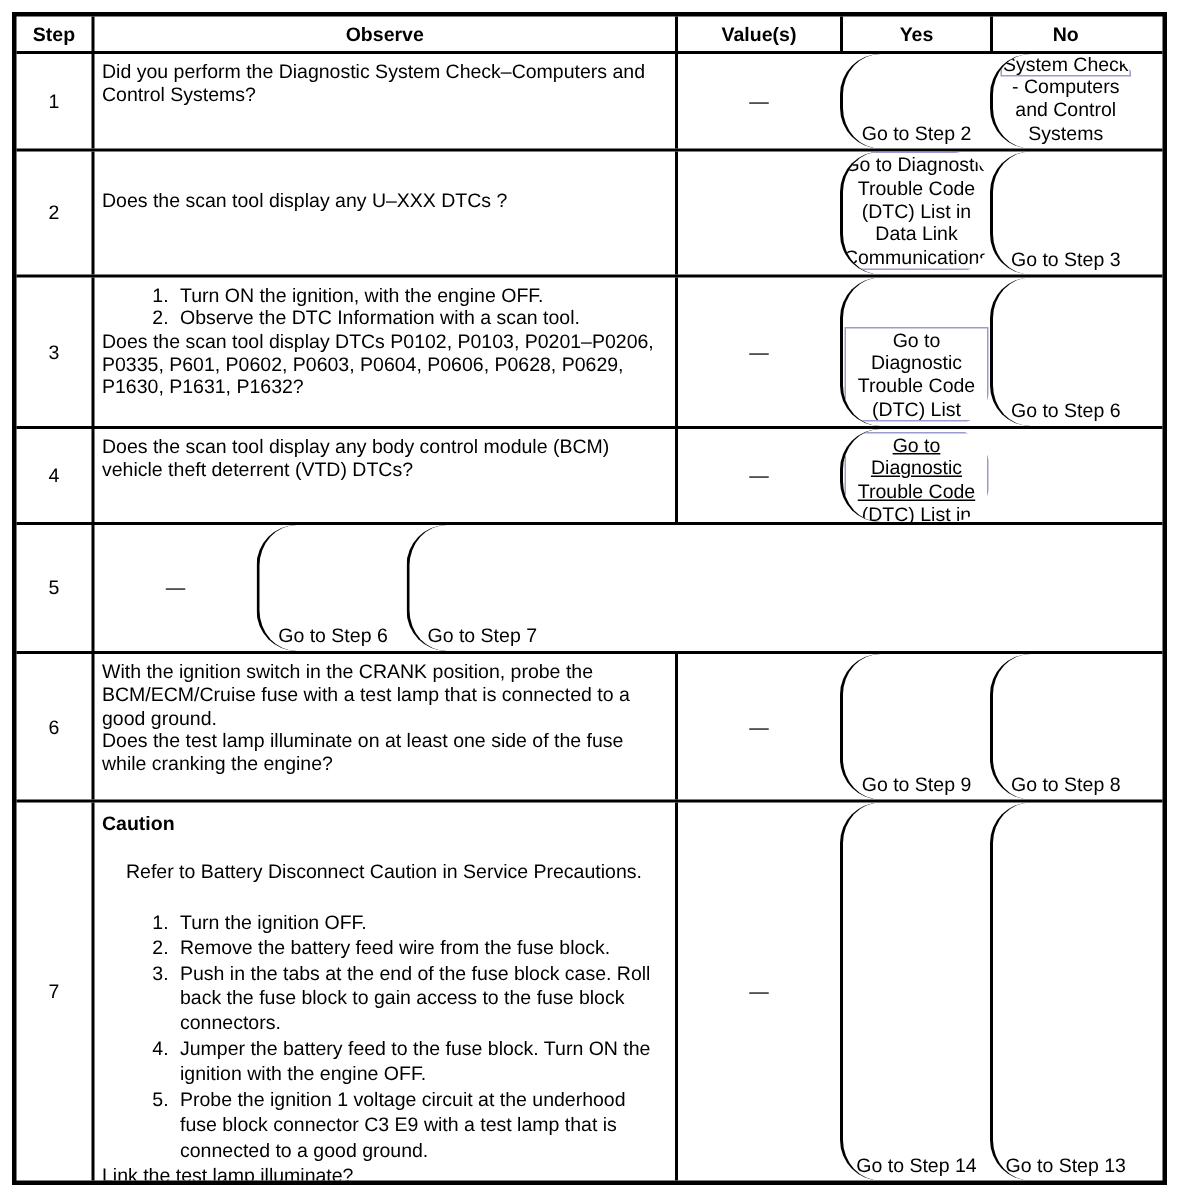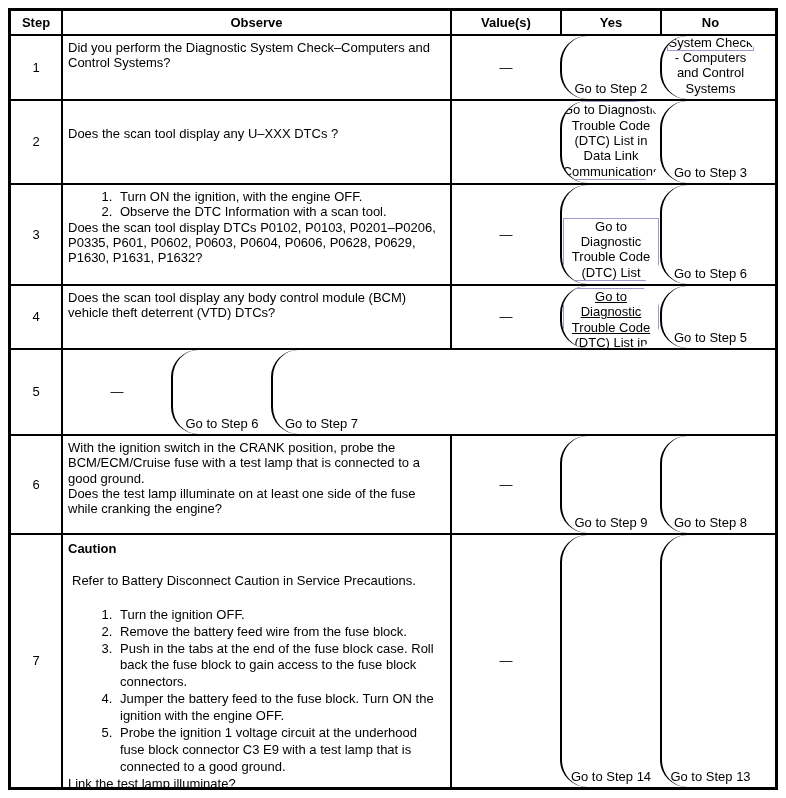--- a/index.html
+++ b/index.html
@@ -64,21 +64,21 @@
     text-align: center;
   }
   .link-inline {
     display: inline;
     border: 1px solid var(--lb);
     padding: 0 1px;
   }
 
   .r7 .action-cell { line-height: 1.3; }
   .caution-title { font-weight: bold; margin: 2px 0 15px 0; }
-  .caution-ref { margin: 0 0 15px 4px; }
+  .caution-ref { margin: 0 0 15px 16px; }
   .r7 ol.steps { margin-top: 2px; }
 </style>
 </head>
 <body>
 
 <div class="tbl">
 
   <div class="row hdr">
     <div class="cell c-step">Step</div>
     <div class="cell c-action">Observe</div>
@@ -135,23 +135,20 @@
 
   <div class="row" style="height:64px">
     <div class="cell c-step step-cell">4</div>
     <div class="cell c-action action-cell">
       <div>Does the scan tool display any body control module (BCM) vehicle theft deterrent (VTD) DTCs?</div>
     </div>
     <div class="cell c-value value-cell">—</div>
     <div class="cell c-yes yn-cell fill">
       <span class="link-box">Go to Diagnostic Trouble Code (DTC) List in Theft Deterrent</span>
     </div>
-    <div class="cell c-no yn-cell">
-      <span>Go to Step 5</span>
-    </div>
   </div>
 
   <div class="row" style="height:86px">
     <div class="cell c-step step-cell">5</div>
     <div class="cell c-value value-cell">—</div>
     <div class="cell c-yes yn-cell">
       <span>Go to Step 6</span>
     </div>
     <div class="cell c-no yn-cell">
       <span>Go to Step 7</span>

